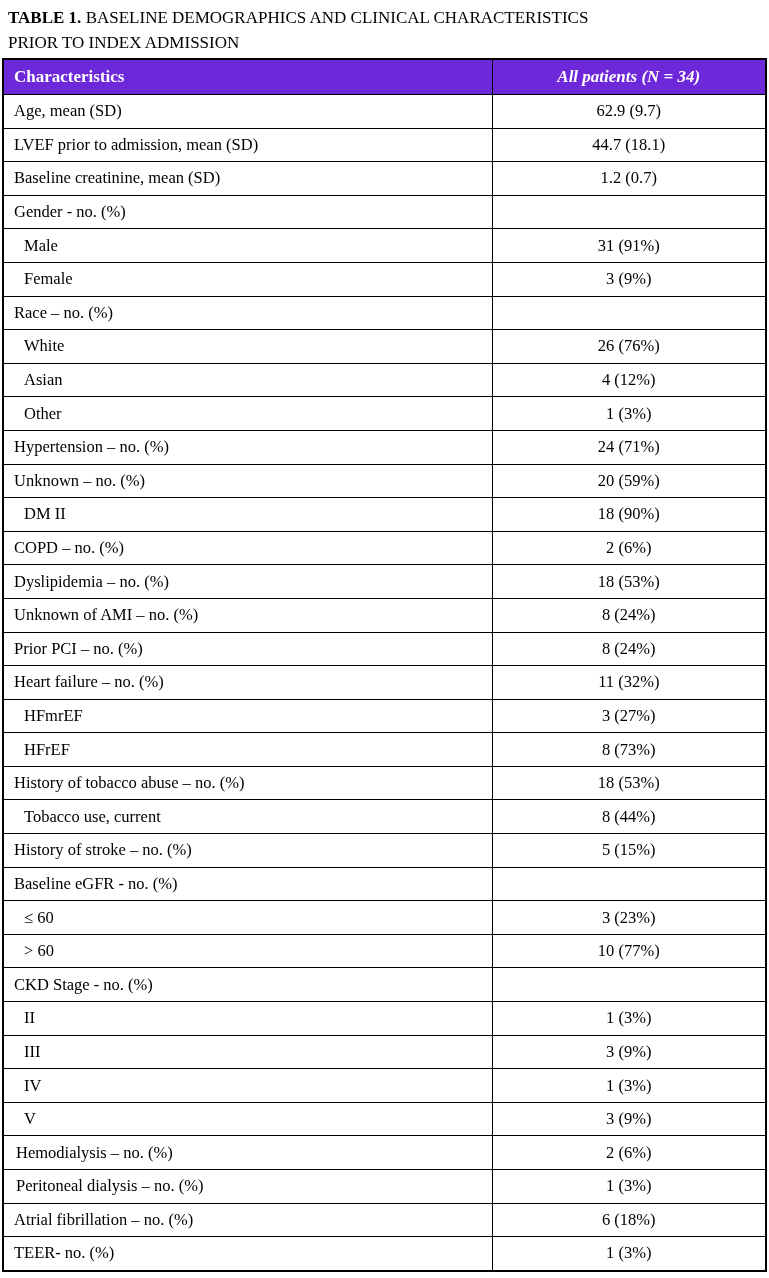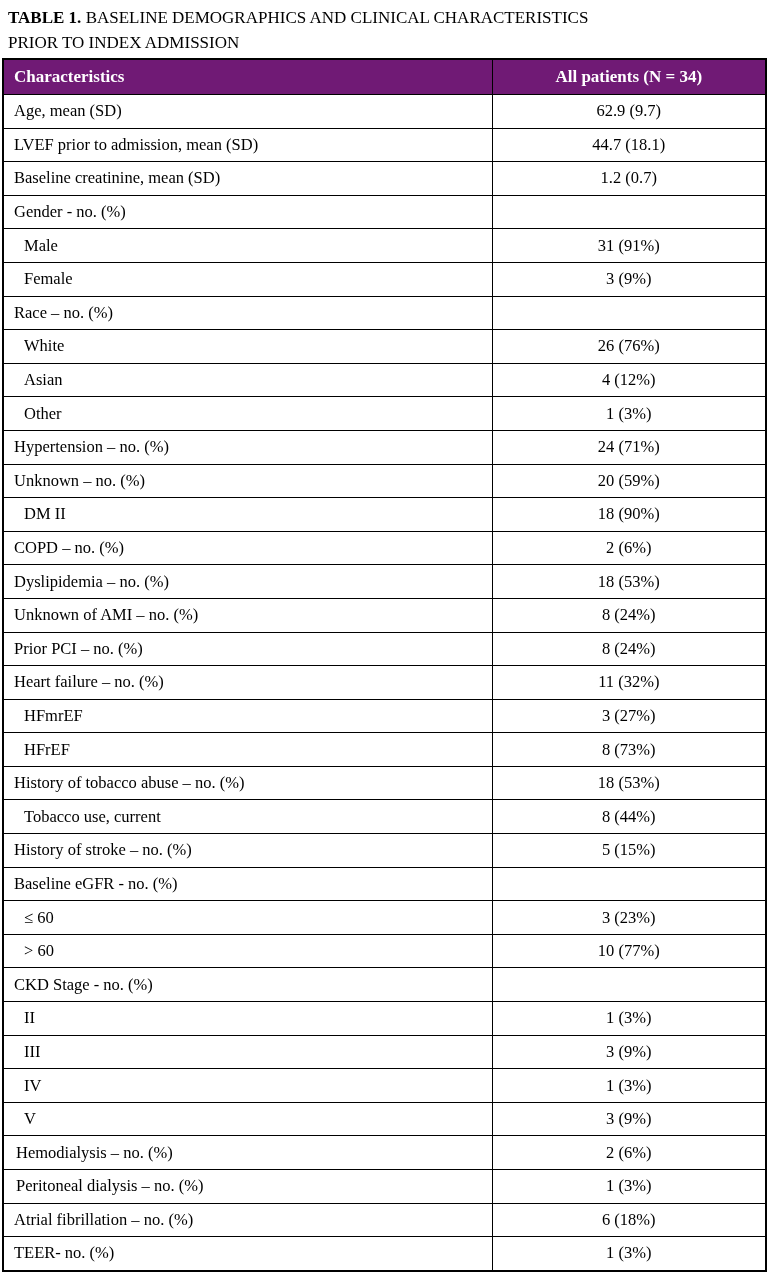--- a/index.html
+++ b/index.html
@@ -43,20 +43,21 @@
     height: 32px;
     font-size: 17px;
     font-weight: bold;
   }
   th.col-char {
     text-align: left;
     padding-left: 10px;
   }
   th.col-val {
     text-align: center;
+    font-style: italic;
   }
   tbody td {
     height: 30.6px;
     font-size: 16.5px;
   }
   td.cell-label { padding-left: 10px; }
   td.cell-label.ind-1 { padding-left: 12px; }
   td.cell-label.ind-2 { padding-left: 20px; }
   td.cell-value { text-align: center; padding: 0 4px; }
 </style>
@@ -68,21 +69,21 @@
   <div class="table-title">
     <b>TABLE 1.</b><span> BASELINE DEMOGRAPHICS AND CLINICAL CHARACTERISTICS PRIOR TO INDEX ADMISSION</span>
   </div>
 
   <table class="demo-table">
     <colgroup>
       <col style="width: 489px;">
       <col>
     </colgroup>
     <thead>
-      <tr style="background: #701a75;">
+      <tr style="background: #6d28d9;">
         <th class="col-char" style="color: rgb(255, 255, 255);">Characteristics</th>
         <th class="col-val" style="color: rgb(255, 255, 255);">All patients (N = 34)</th>
       </tr>
     </thead>
     <tbody id="table-body">
         <tr class="data-row">
     <td class="cell-label"><span>Age, mean (SD)</span></td>
     <td class="cell-value">62.9 (9.7)</td>
   </tr>
         <tr class="data-row">

